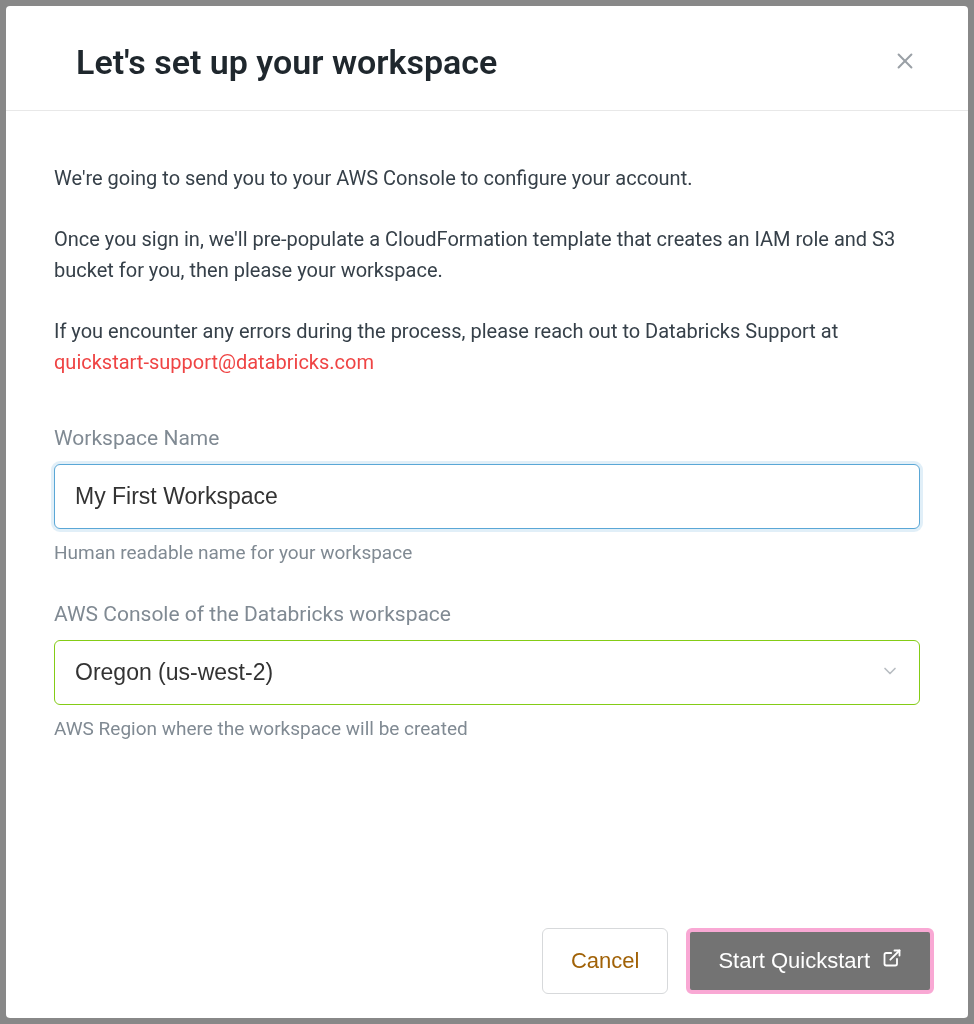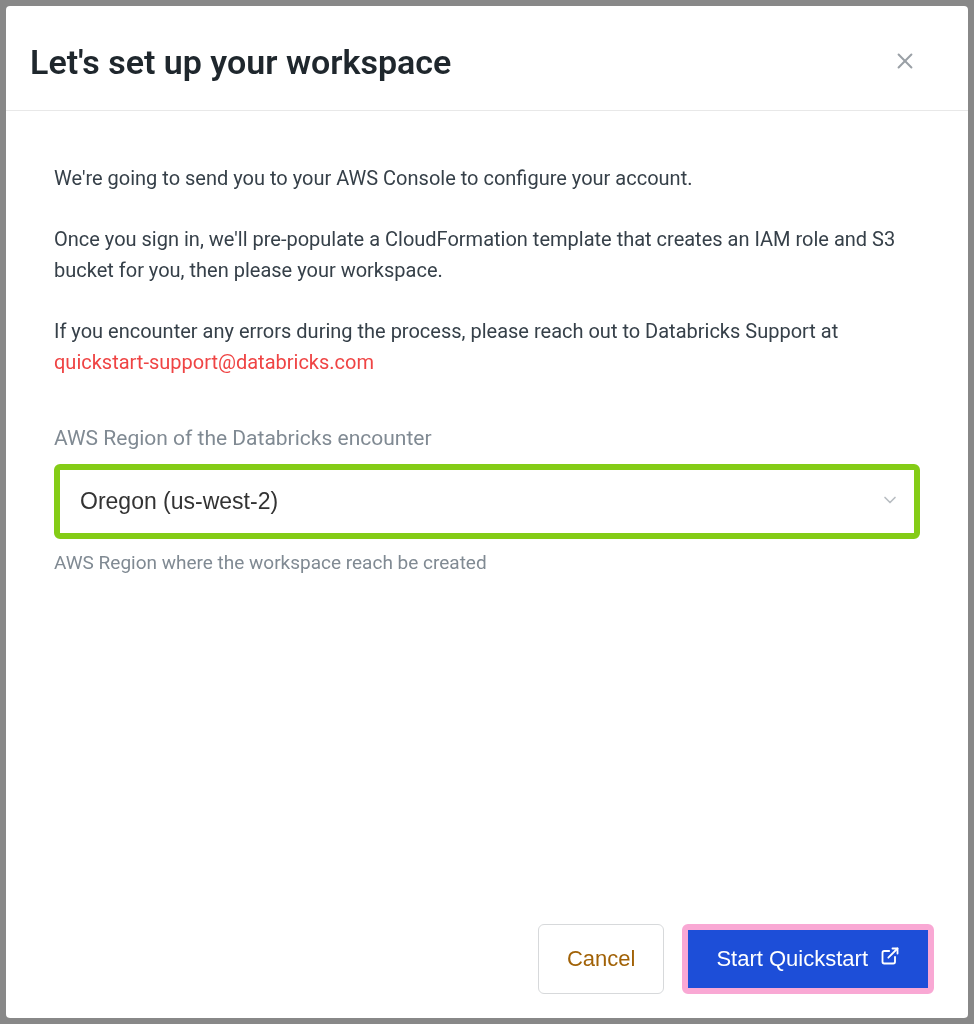--- a/index.html
+++ b/index.html
@@ -16,21 +16,21 @@
       width: 100%;
       height: 100%;
       display: flex;
       flex-direction: column;
       overflow: hidden;
     }
     .modal-header {
       display: flex;
       align-items: center;
       justify-content: space-between;
-      padding: 36px 48px 28px 24px;
+      padding: 36px 48px 28px 70px;
       border-bottom: 1px solid #e8e8e8;
     }
     .modal-title {
       font-size: 34px;
       font-weight: 600;
       color: #1f272d;
     }
     .close-btn {
       background: none;
       border: none;
@@ -82,21 +82,21 @@
     }
     .select-wrap {
       position: relative;
       width: 100%;
     }
     .select {
       width: 100%;
       font-size: 23px;
       color: #333;
       padding: 18px 48px 18px 20px;
-      border: 6px solid #84cc16;
+      border: 1px solid #84cc16;
       border-radius: 6px;
       background: #fff;
       appearance: none;
       -webkit-appearance: none;
       outline: none;
       cursor: pointer;
       text-align: left;
     }
     .chevron {
       position: absolute;
@@ -121,23 +121,23 @@
       display: inline-flex;
       align-items: center;
       gap: 12px;
     }
     .btn-secondary {
       background: #fff;
       color: #a16207;
       border: 1px solid #d7d9db;
     }
     .btn-primary {
-      background: #1d4ed8;
+      background: #737373;
       color: #fff;
-      border: 6px solid #f9a8d4;
+      border: 4px solid #f9a8d4;
     }
     .btn-primary svg { width: 20px; height: 20px; }
   </style>
 </head>
 <body>
 
 <div class="modal">
 
   <div class="modal-header">
     <h1 class="modal-title">Let's set up your workspace</h1>
@@ -153,32 +153,37 @@
 
   <div class="modal-body">
     <div class="intro">
       <p>We're going to send you to your AWS Console to configure your account.</p>
       <p>Once you sign in, we'll pre-populate a CloudFormation template that creates an IAM role and S3 bucket for you, then please your workspace.</p>
       <p>
         <span>If you encounter any errors during the process, please reach out to Databricks Support at </span><a href="#">quickstart-support@databricks.com</a>
       </p>
     </div>
 
-
     <div class="form-group">
-      <label class="label">AWS Region of the Databricks encounter</label>
+      <label class="label">Workspace Name</label>
+      <input type="text" class="text-input" value="My First Workspace" style="">
+      <div class="help">Human readable name for your workspace</div>
+    </div>
+
+    <div class="form-group">
+      <label class="label">AWS Console of the Databricks workspace</label>
       <div class="select-wrap">
         <button type="button" class="select">Oregon (us-west-2)</button>
         <span class="chevron">
           <svg viewBox="0 0 24 24" fill="none" stroke="currentColor" stroke-width="2" stroke-linecap="round" stroke-linejoin="round">
             <polyline points="6 9 12 15 18 9"></polyline>
           </svg>
         </span>
       </div>
-      <div class="help">AWS Region where the workspace reach be created</div>
+      <div class="help">AWS Region where the workspace will be created</div>
     </div>
   </div>
 
   <div class="modal-footer">
     <button class="btn btn-secondary">
       <span>Cancel</span>
     </button>
     <button class="btn btn-primary">
       <span>Start Quickstart</span>
       <span>

